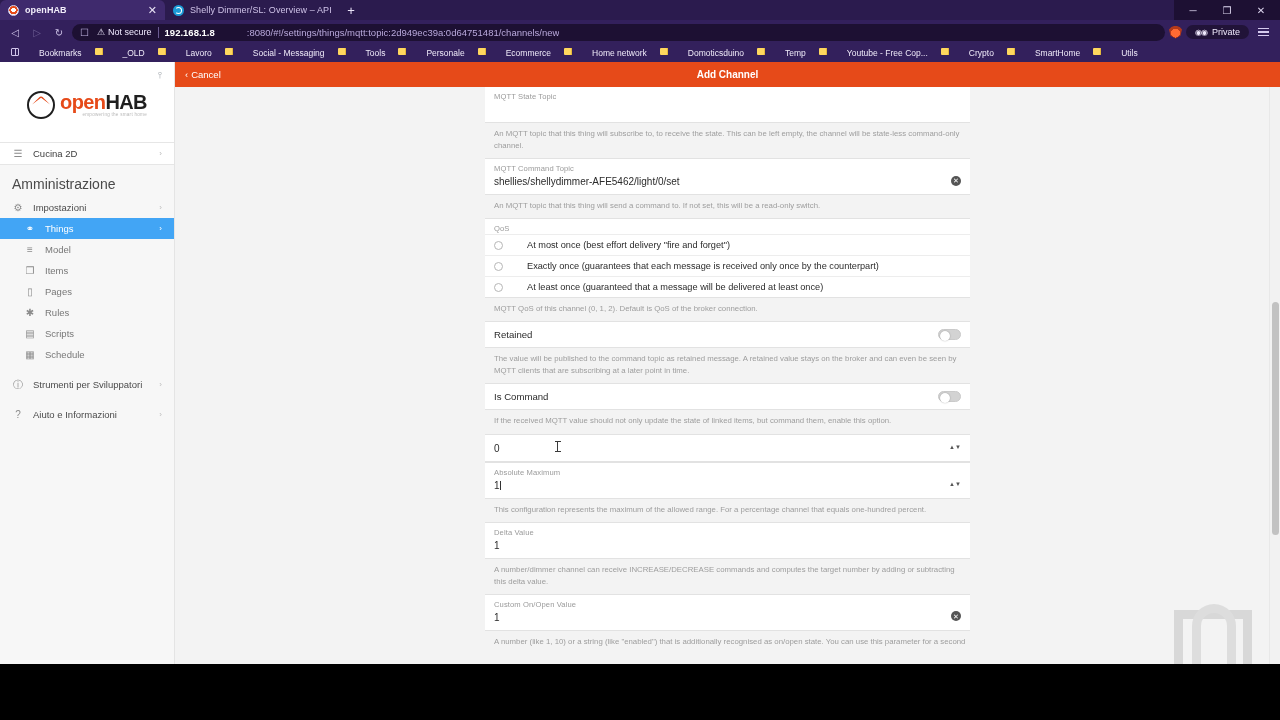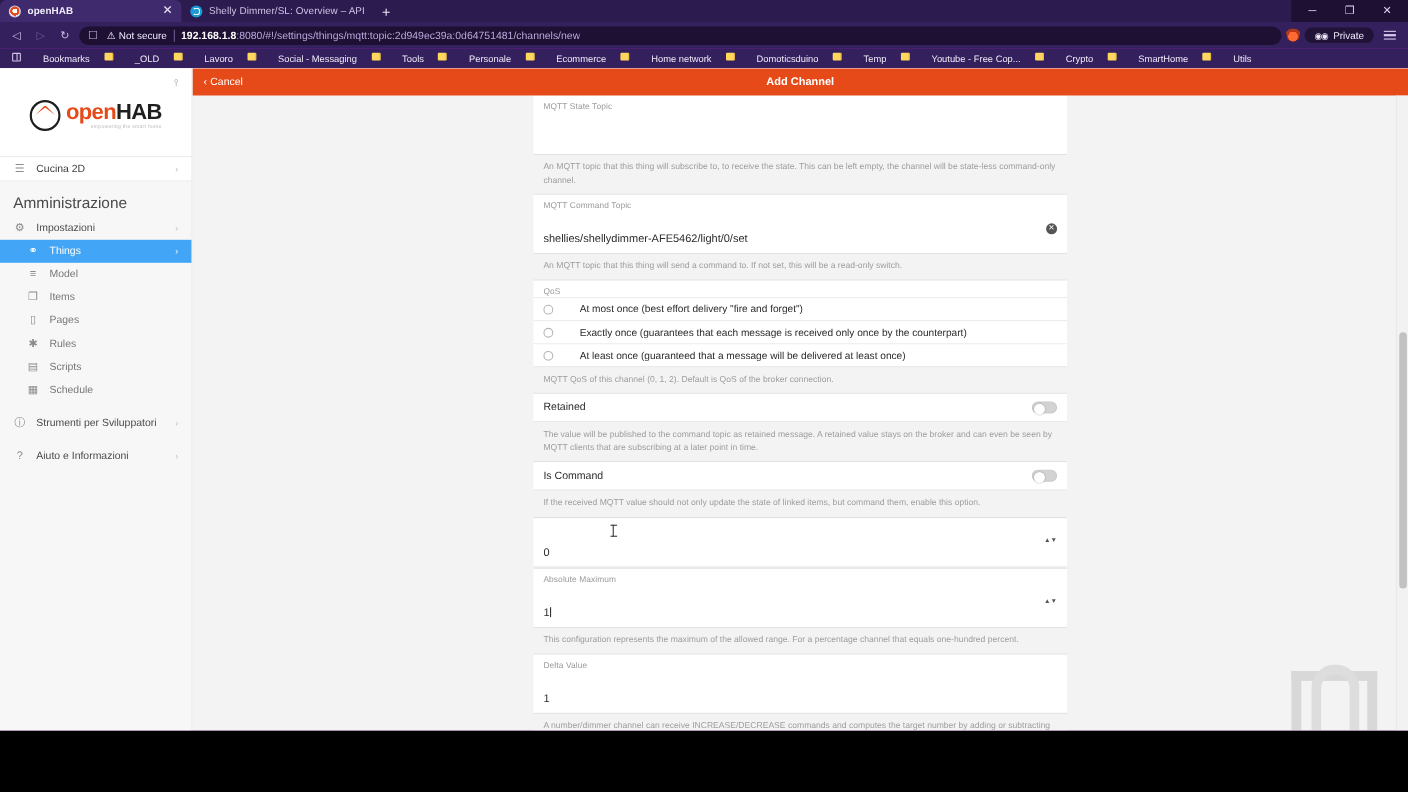--- a/index.html
+++ b/index.html
@@ -5,21 +5,21 @@
   * { box-sizing: border-box; margin: 0; padding: 0; }
   html, body {
     width: 1280px; height: 720px;
     overflow: hidden;
     background: #000;
     font-family: "Liberation Sans", sans-serif;
     -webkit-font-smoothing: antialiased;
   }
 
   
-  .browser { width: 1280px; height: 664px; background: #a21caf; position: relative; }
+  .browser { width: 1280px; height: 664px; background: #22c55e; position: relative; }
 
   .tabstrip {
     height: 20px; background: #2b1b4e;
     display: flex; align-items: stretch; position: relative;
   }
   .tab {
     display: flex; align-items: center; gap: 6px;
     padding: 0 8px; font-size: 9px; color: #f2eefb;
     position: relative; min-width: 0;
   }
@@ -60,21 +60,21 @@
   .navbtn.disabled { color: #6d5d93; }
   .omnibox {
     flex: 1; height: 17px; background: #1d1033; border-radius: 9px;
     display: flex; align-items: center; padding: 0 8px; gap: 6px;
     font-size: 9.5px; color: #ffffff; overflow: hidden;
   }
   .notsecure { display:flex; align-items:center; gap:3px; color:#f0eaff; white-space:nowrap; font-size:9px; }
   .warn-tri { font-size: 9px; line-height: 1; }
   .omni-div { width: 1px; height: 11px; background: #6a5b91; flex: 0 0 auto; }
   .url-host { color: #ffffff; font-weight: 700; }
-  .url-rest { color: #b9a9dc; }
+  .url-rest { color: #b9a9dc; padding-left: 32px; }
   .urltext { white-space: nowrap; overflow: hidden; }
   .bookmark-star { color: #bfb2e0; font-size: 10px; margin-right: 2px; cursor:pointer; }
   .brave-icon {
     width: 13px; height: 13px; flex: 0 0 auto; cursor: pointer;
     background: radial-gradient(circle at 50% 55%, #ff6a33 0 45%, #b4391a 46% 100%);
     clip-path: polygon(50% 0%, 82% 12%, 100% 30%, 88% 78%, 50% 100%, 12% 78%, 0% 30%, 18% 12%);
   }
   .private-pill {
     display:flex; align-items:center; gap:5px; background:#211338;
     border-radius:10px; padding:2px 9px; font-size:9px; color:#efe9fb; cursor:pointer;
@@ -170,21 +170,21 @@
 
   .scrollarea { height: 577px; overflow: hidden; position: relative; background:#f3f3f3; }
   .formwrap { padding: 0 310px 0 310px; }
 
   .card {
     background:#fff; border-top:1px solid #e2e2e2; border-bottom:1px solid #e2e2e2;
     padding: 5px 9px 6px;
   }
   .card.nb-top { border-top:none; }
   .fld-label { font-size: 7.6px; color: #9a9a9a; letter-spacing:.1px; }
-  .fld-value { font-size: 10px; color: #2b2b2b; margin-top: 21px; min-height: 12px; }
+  .fld-value { font-size: 10px; color: #2b2b2b; margin-top: 3px; min-height: 12px; }
   .fld-row { display:flex; align-items:center; }
   .fld-row .fld-value { flex:1; }
   .clear-icon {
     width:10px; height:10px; border-radius:50%; background:#555;
     color:#fff; font-size:7px; display:flex; align-items:center; justify-content:center;
     flex:0 0 auto; cursor:pointer; line-height:1;
   }
   .stepper {
     display:flex; flex-direction:column; align-items:center; gap:1px;
     color:#555; font-size:6px; line-height:1; cursor:pointer; flex:0 0 auto;

